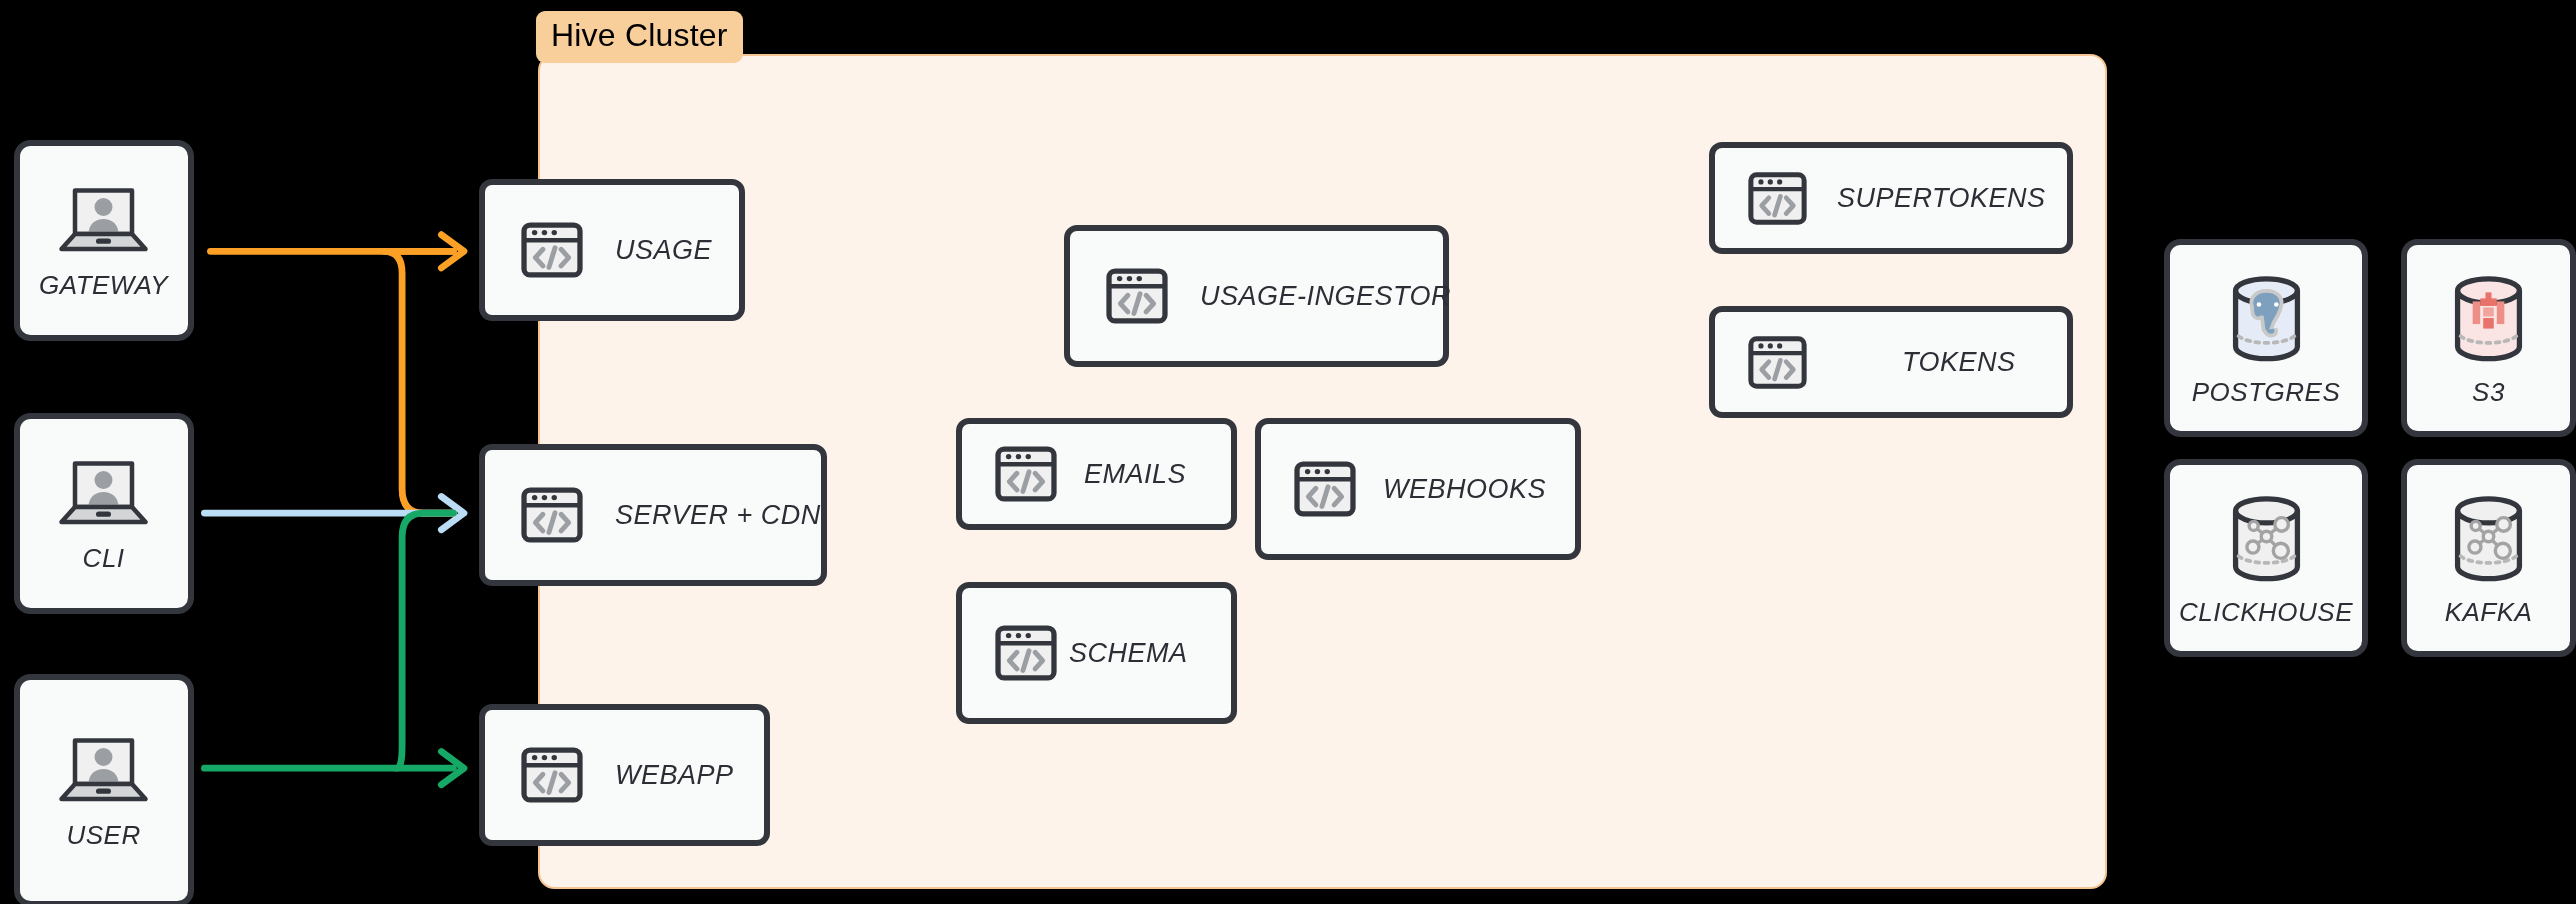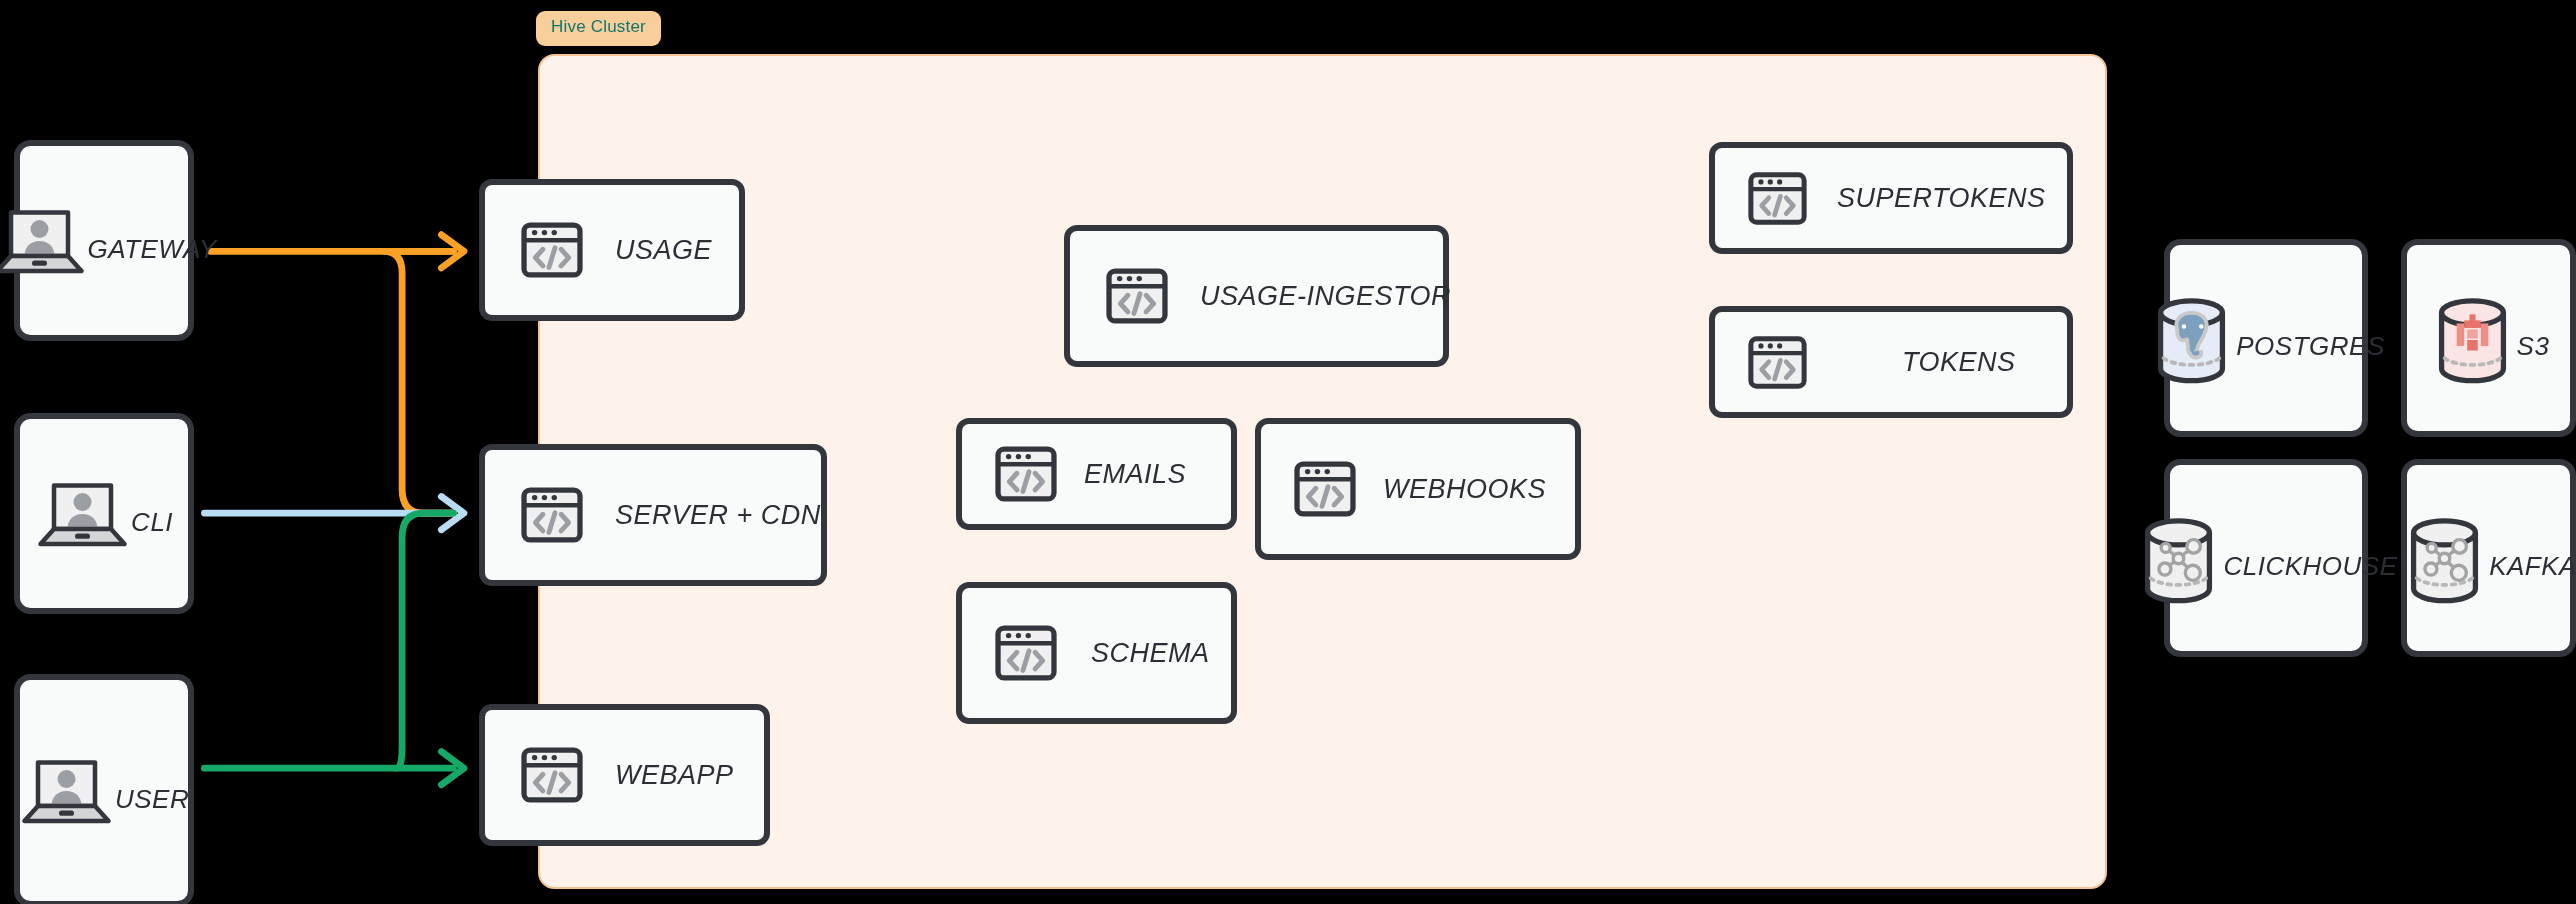--- a/index.html
+++ b/index.html
@@ -10,34 +10,34 @@
   #stage{position:absolute;left:0;top:0;width:2576px;height:904px;background:#000;}
 
   
   .cluster-panel{
     position:absolute;left:538px;top:54px;width:1569px;height:835px;
     background:#FEF3EB;border:2.3px solid #F6C392;border-radius:16.6px;
     box-sizing:border-box;
   }
   .cluster-badge{
     position:absolute;left:536px;top:10.6px;
-    background:#F8CE9A;color:#0f766e;
-    font-size:17px;font-weight:400;letter-spacing:0.2px;
+    background:#F8CE9A;color:#000000;
+    font-size:32px;font-weight:400;letter-spacing:0.2px;
     padding:6.8px 15px 8.3px 15px;border-radius:9px;white-space:nowrap;
     z-index:6;
   }
 
   
   .node{
     position:absolute;box-sizing:border-box;
     background:#F9FAFA;border:6px solid #33373D;border-radius:16.6px;
     z-index:5;
   }
   .node.h{display:flex;align-items:center;border-radius:13px;}
-  .node.v{display:flex;flex-direction:row;align-items:center;justify-content:center;}
+  .node.v{display:flex;flex-direction:column;align-items:center;justify-content:center;}
 
   .node-label{
     color:#2B2F35;font-style:italic;font-size:27px;letter-spacing:0.5px;
     white-space:nowrap;line-height:1;
   }
   .node.v .node-label{font-size:26px;margin-top:16.6px;}
 
   
   .svc-ico{flex:0 0 auto;}
   .svc-ico svg{display:block;}
@@ -252,21 +252,21 @@
         <circle cx="18" cy="18" r="3.6" fill="#33373D"></circle>
         <circle cx="31" cy="18" r="3.6" fill="#33373D"></circle>
         <circle cx="44" cy="18" r="3.6" fill="#33373D"></circle>
         <g fill="none" stroke="#9B9FA3" stroke-width="6.5" stroke-linecap="round" stroke-linejoin="round">
           <polyline points="29,40 19,51 29,62"></polyline>
           <polyline points="53,40 63,51 53,62"></polyline>
           <line x1="45" y1="38" x2="37" y2="64"></line>
         </g>
       </svg>
     </span>
-    <span class="node-label" style="margin-left:34px;">SCHEMA</span>
+    <span class="node-label" style="margin-left:12px;">SCHEMA</span>
   </div>
 
 
   <div class="node h" style="left:1709px;top:142px;width:364px;height:112px;padding-left:33px;">
     <span class="svc-ico">
       <svg width="59" height="59" viewBox="0 0 82 82">
         <rect x="4" y="8" width="74" height="66" rx="8" fill="#F0F0F1" stroke="#33373D" stroke-width="7"></rect>
         <path d="M4 28 H78" stroke="#33373D" stroke-width="6"></path>
         <circle cx="18" cy="18" r="3.6" fill="#33373D"></circle>
         <circle cx="31" cy="18" r="3.6" fill="#33373D"></circle>

